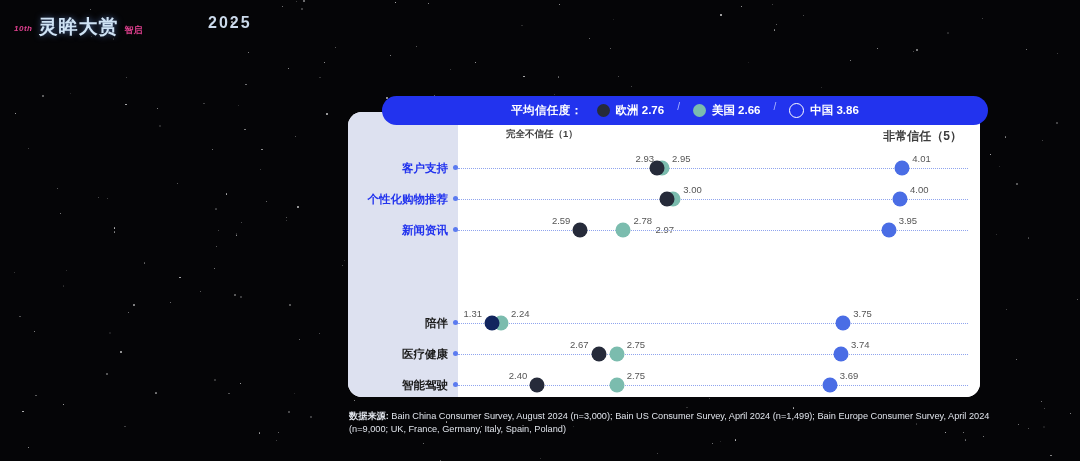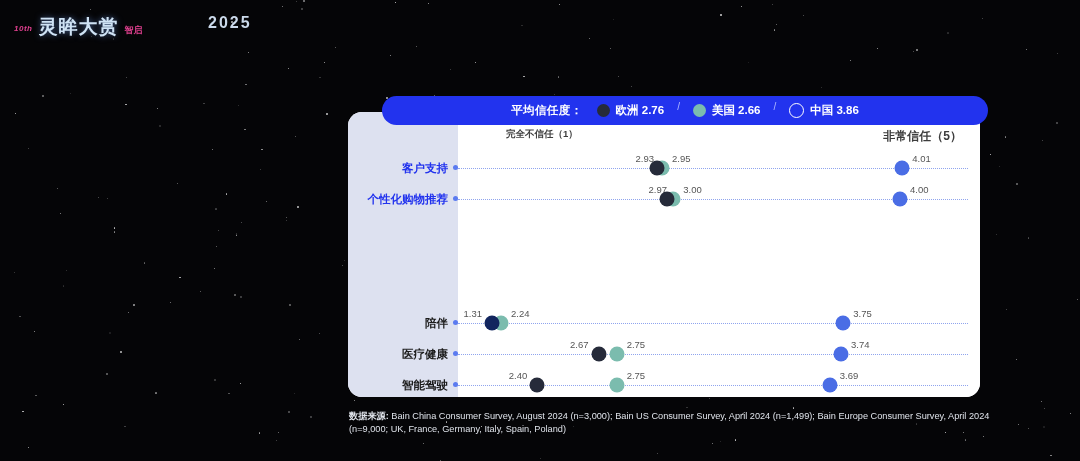--- a/index.html
+++ b/index.html
@@ -384,23 +384,34 @@
         <div class="val" style="left: 324px;">2.95</div>
         <div class="val" style="left: 564.267px;">4.01</div>
       </div>
       <div class="row" style="top: 31px;">
         <div class="row-label hl">个性化购物推荐</div>
         <div class="row-anchor"></div>
         <div class="row-line"></div>
         <div class="dot dot-eu" style="left: 318.533px;"></div>
         <div class="dot dot-us" style="left: 325.333px;"></div>
         <div class="dot dot-cn" style="left: 552px;"></div>
-        <div class="val left" style="left: 319px;">2.97</div>
+        <div class="val left" style="left: 326px; margin-top: 40px;">2.97</div>
         <div class="val" style="left: 335.333px;">3.00</div>
         <div class="val" style="left: 562px;">4.00</div>
+      </div>
+      <div class="row" style="top: 62px;">
+        <div class="row-label hl">新闻资讯</div>
+        <div class="row-anchor"></div>
+        <div class="row-line"></div>
+        <div class="dot dot-eu" style="left: 232.4px;"></div>
+        <div class="dot dot-us" style="left: 275.467px;"></div>
+        <div class="dot dot-cn" style="left: 540.667px;"></div>
+        <div class="val left" style="left: 222.4px;">2.59</div>
+        <div class="val" style="left: 285.467px;">2.78</div>
+        <div class="val" style="left: 550.667px;">3.95</div>
       </div>
       <div class="row" style="top: 155px;">
         <div class="row-label">陪伴</div>
         <div class="row-anchor"></div>
         <div class="row-line"></div>
         <div class="dot dot-eu navy" style="left: 144px;"></div>
         <div class="dot dot-us" style="left: 153.067px;"></div>
         <div class="dot dot-cn" style="left: 495.333px;"></div>
         <div class="val left" style="left: 134px;">1.31</div>
         <div class="val" style="left: 163.067px;">2.24</div>

